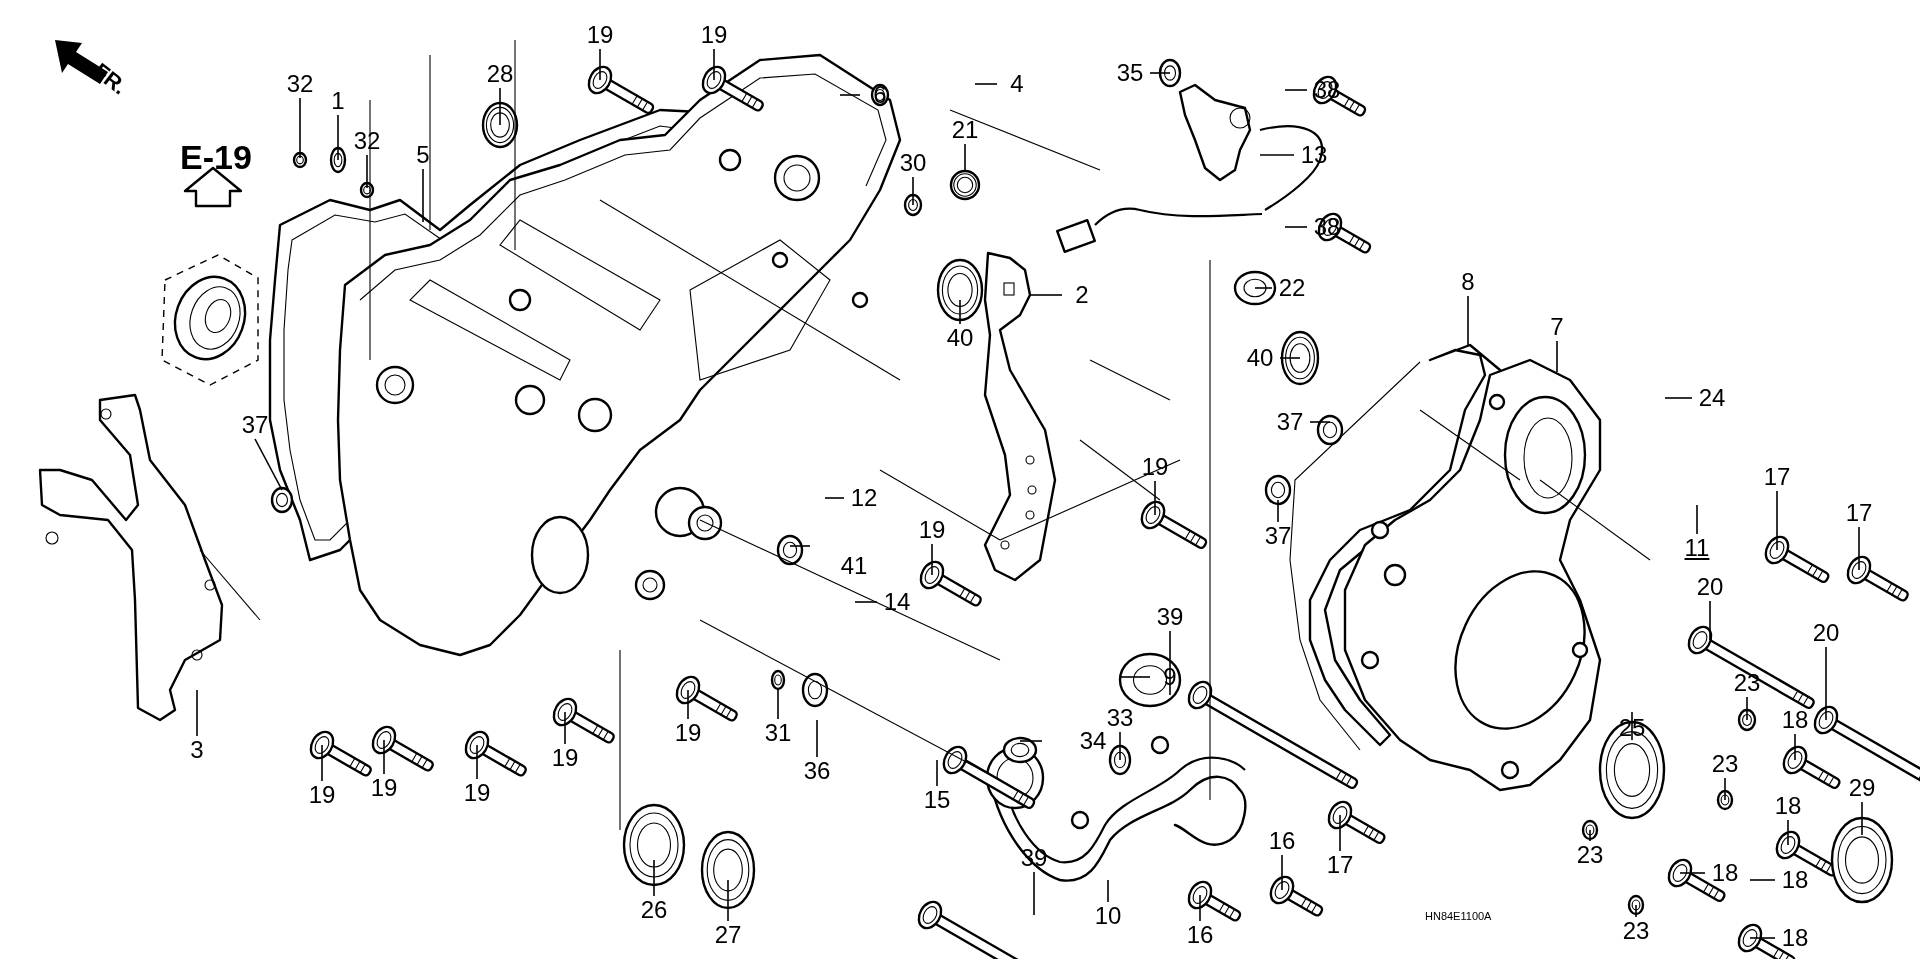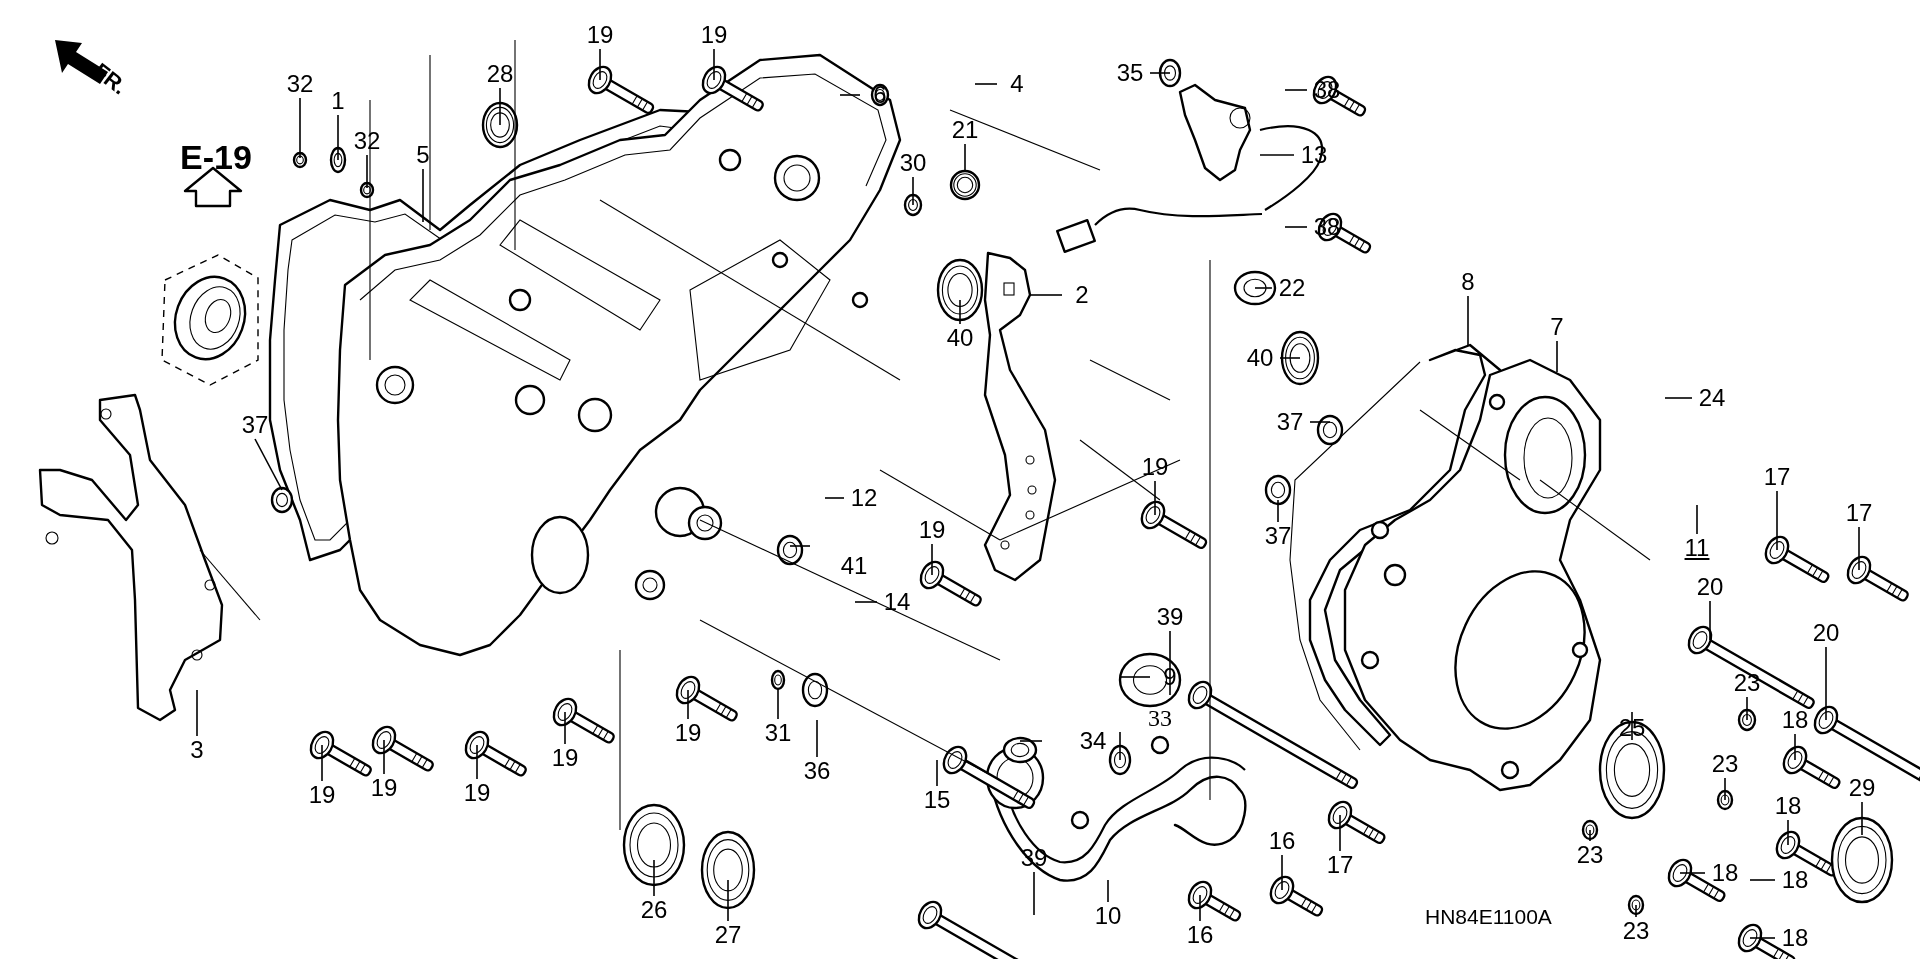--- a/index.html
+++ b/index.html
@@ -2,21 +2,21 @@
 <html><head>
 <meta charset="utf-8">
 <style>
   html, body { margin: 0; padding: 0; background: #ffffff; }
   body { width: 1920px; height: 959px; position: relative; overflow: hidden;
          font-family: "Liberation Sans", sans-serif; color: #000; }
   #stage { position: absolute; left: 0; top: 0; width: 1920px; height: 959px; }
   svg#art { position: absolute; left: 0; top: 0; width: 1920px; height: 959px; }
   .lbl { position: absolute; font-size: 24px; line-height: 24px; white-space: nowrap;
          transform: translate(-50%, -50%); font-family: "Liberation Sans", sans-serif; }
-  .code { position: absolute; font-size: 21px; line-height: 17px; white-space: nowrap;
+  .code { position: absolute; font-size: 11px; line-height: 17px; white-space: nowrap;
           font-family: "Liberation Sans", sans-serif; }
   .fr { position: absolute; font-size: 22px; font-weight: bold; transform: rotate(38deg);
         transform-origin: left top; font-family: "Liberation Sans", sans-serif; }
   .ref { position: absolute; font-size: 34px; font-weight: bold; font-family: "Liberation Sans", sans-serif; }
   .part { fill: #fff; stroke: #000; stroke-width: 2.4; stroke-linejoin: round; stroke-linecap: round; }
   .thin { fill: none; stroke: #000; stroke-width: 1.1; }
   .lead { fill: none; stroke: #000; stroke-width: 1.6; }
   .line2 { fill: none; stroke: #000; stroke-width: 2.2; stroke-linejoin: round; }
   .dash { fill: none; stroke: #000; stroke-width: 1.4; stroke-dasharray: 7 6; }
 </style>
@@ -533,21 +533,21 @@
       <div class="lbl" style="left: 1712px; top: 398px;">24</div>
       <div class="lbl" style="left: 1632px; top: 728px;">25</div>
       <div class="lbl" style="left: 654px; top: 910px;">26</div>
       <div class="lbl" style="left: 728px; top: 935px;">27</div>
       <div class="lbl" style="left: 500px; top: 74px;">28</div>
       <div class="lbl" style="left: 1862px; top: 788px;">29</div>
       <div class="lbl" style="left: 913px; top: 163px;">30</div>
       <div class="lbl" style="left: 778px; top: 733px;">31</div>
       <div class="lbl" style="left: 300px; top: 84px;">32</div>
       <div class="lbl" style="left: 367px; top: 141px;">32</div>
-      <div class="lbl" style="left: 1160px; top: 718px; font-family: Liberation Serif, serif;">33</div>
+      <div class="lbl" style="left: 1120px; top: 718px;">33</div>
       <div class="lbl" style="left: 1062px; top: 741px; margin-left: 31px;">34</div>
       <div class="lbl" style="left: 1130px; top: 73px;">35</div>
       <div class="lbl" style="left: 817px; top: 771px; text-align: center;">36</div>
       <div class="lbl" style="left: 1290px; top: 422px;">37</div>
       <div class="lbl" style="left: 255px; top: 425px;">37</div>
       <div class="lbl" style="left: 1278px; top: 536px;">37</div>
       <div class="lbl" style="left: 1327px; top: 90px;">38</div>
       <div class="lbl" style="left: 1327px; top: 227px;">38</div>
       <div class="lbl" style="left: 1170px; top: 617px;">39</div>
       <div class="lbl" style="left: 1034px; top: 858px;">39</div>

